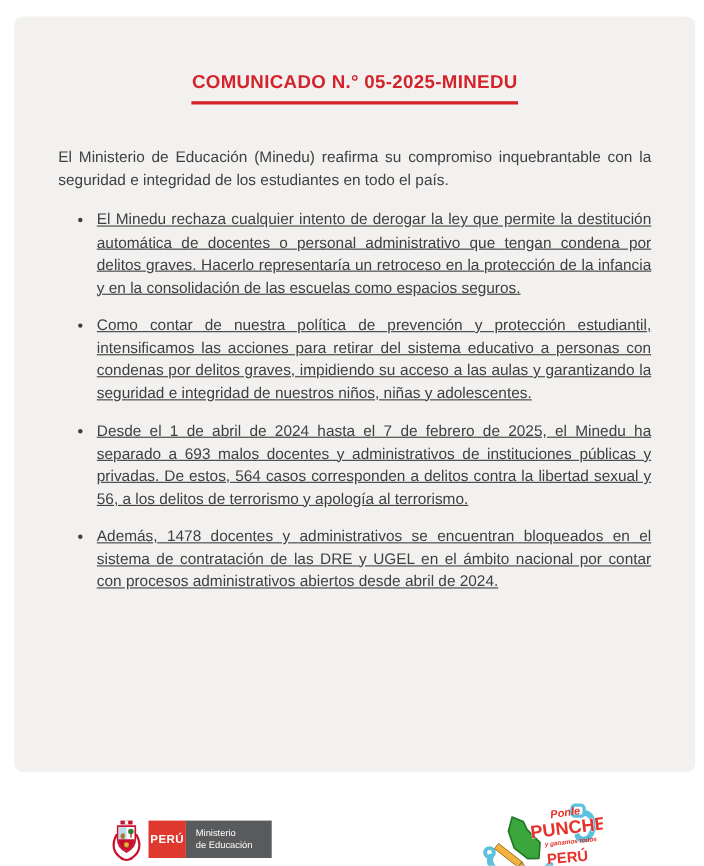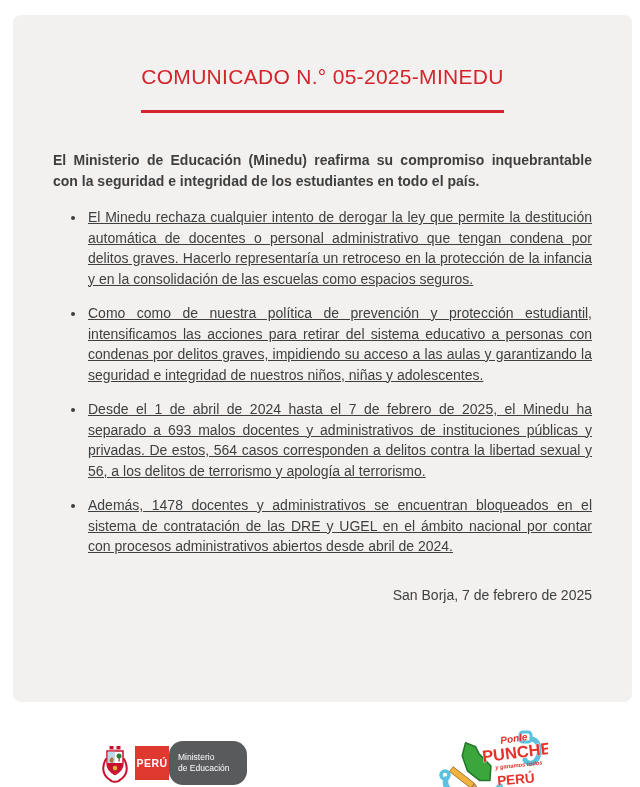--- a/index.html
+++ b/index.html
@@ -26,34 +26,34 @@
     background:var(--card-bg);
     border-radius:8px;
     padding:50px 40px 0 40px;
   }
   .title-wrap{
     text-align:center;
     margin-bottom:37px;
   }
   .title{
     display:inline-block;
-    font-size:21px;
-    font-weight:400;
+    font-size:17px;
+    font-weight:700;
     letter-spacing:.3px;
     color:var(--title-red);
-    padding-bottom:21px;
+    padding-bottom:7px;
     border-bottom:3.5px solid var(--title-red);
     white-space:nowrap;
   }
   .body-text{
     font-size:14px;
     line-height:20.5px;
     text-align:justify;
   }
-  .intro{margin-bottom:16px;font-weight:bold;}
+  .intro{margin-bottom:16px;}
   ul.bullets{
     margin:0;
     padding-left:33px;
     list-style:disc;
     text-decoration:underline;
   }
   ul.bullets li{
     margin-bottom:14px;
     padding-left:2px;
   }
@@ -76,49 +76,47 @@
   }
   .coat{width:30px;height:42px;margin-right:5px;}
   .peru-box{
     width:34px;height:34px;
     background:var(--minedu-red);
     color:#fff;
     display:flex;align-items:center;justify-content:center;
     font-weight:bold;font-size:10.5px;letter-spacing:.4px;
   }
   .ministry-box{
-    width:78px;height:44px;
+    width:78px;height:34px;
     background:var(--minedu-gray);
     color:#fff;
     font-size:8.5px;line-height:1.3;
     display:flex;flex-direction:column;justify-content:center;
     padding-left:9px;
-    border-radius:14px;
   }
   .punche-svg{width:114px;height:72px;}
 </style>
 </head>
 <body>
 
 <div class="card">
   <div class="title-wrap">
     <span class="title">COMUNICADO N.° 05-2025-MINEDU</span>
   </div>
 
   <p class="body-text intro">El Ministerio de Educación (Minedu) reafirma su compromiso inquebrantable con la seguridad e integridad de los estudiantes en todo el país.</p>
 
   <ul class="bullets body-text">
     <li>El Minedu rechaza cualquier intento de derogar la ley que permite la destitución automática de docentes o personal administrativo que tengan condena por delitos graves. Hacerlo representaría un retroceso en la protección de la infancia y en la consolidación de las escuelas como espacios seguros.</li>
-    <li>Como como de nuestra política de prevención y protección estudiantil, intensificamos las acciones para retirar del sistema educativo a personas con condenas por delitos graves, impidiendo su acceso a las aulas y garantizando la seguridad e integridad de nuestros niños, niñas y adolescentes.</li>
+    <li>Como contar de nuestra política de prevención y protección estudiantil, intensificamos las acciones para retirar del sistema educativo a personas con condenas por delitos graves, impidiendo su acceso a las aulas y garantizando la seguridad e integridad de nuestros niños, niñas y adolescentes.</li>
     <li>Desde el 1 de abril de 2024 hasta el 7 de febrero de 2025, el Minedu ha separado a 693 malos docentes y administrativos de instituciones públicas y privadas. De estos, 564 casos corresponden a delitos contra la libertad sexual y 56, a los delitos de terrorismo y apología al terrorismo.</li>
     <li>Además, 1478 docentes y administrativos se encuentran bloqueados en el sistema de contratación de las DRE y UGEL en el ámbito nacional por contar con procesos administrativos abiertos desde abril de 2024.</li>
   </ul>
 
 
-  <p class="dateline">San Borja, 7 de febrero de 2025</p>
 </div>
 
 <div class="footer">
 
   <div class="minedu-logo">
     <svg class="coat" viewBox="0 0 60 84" aria-hidden="true">
       <path d="M12,34 C2,52 6,68 22,77" stroke="#c8102e" stroke-width="4" fill="none" stroke-linecap="round"></path>
       <path d="M48,34 C58,52 54,68 38,77" stroke="#c8102e" stroke-width="4" fill="none" stroke-linecap="round"></path>
       <path d="M21,77 C26,80 34,80 39,77" stroke="#c8102e" stroke-width="4" fill="none" stroke-linecap="round"></path>
       <rect x="19" y="8" width="22" height="7" fill="#c8102e"></rect>

